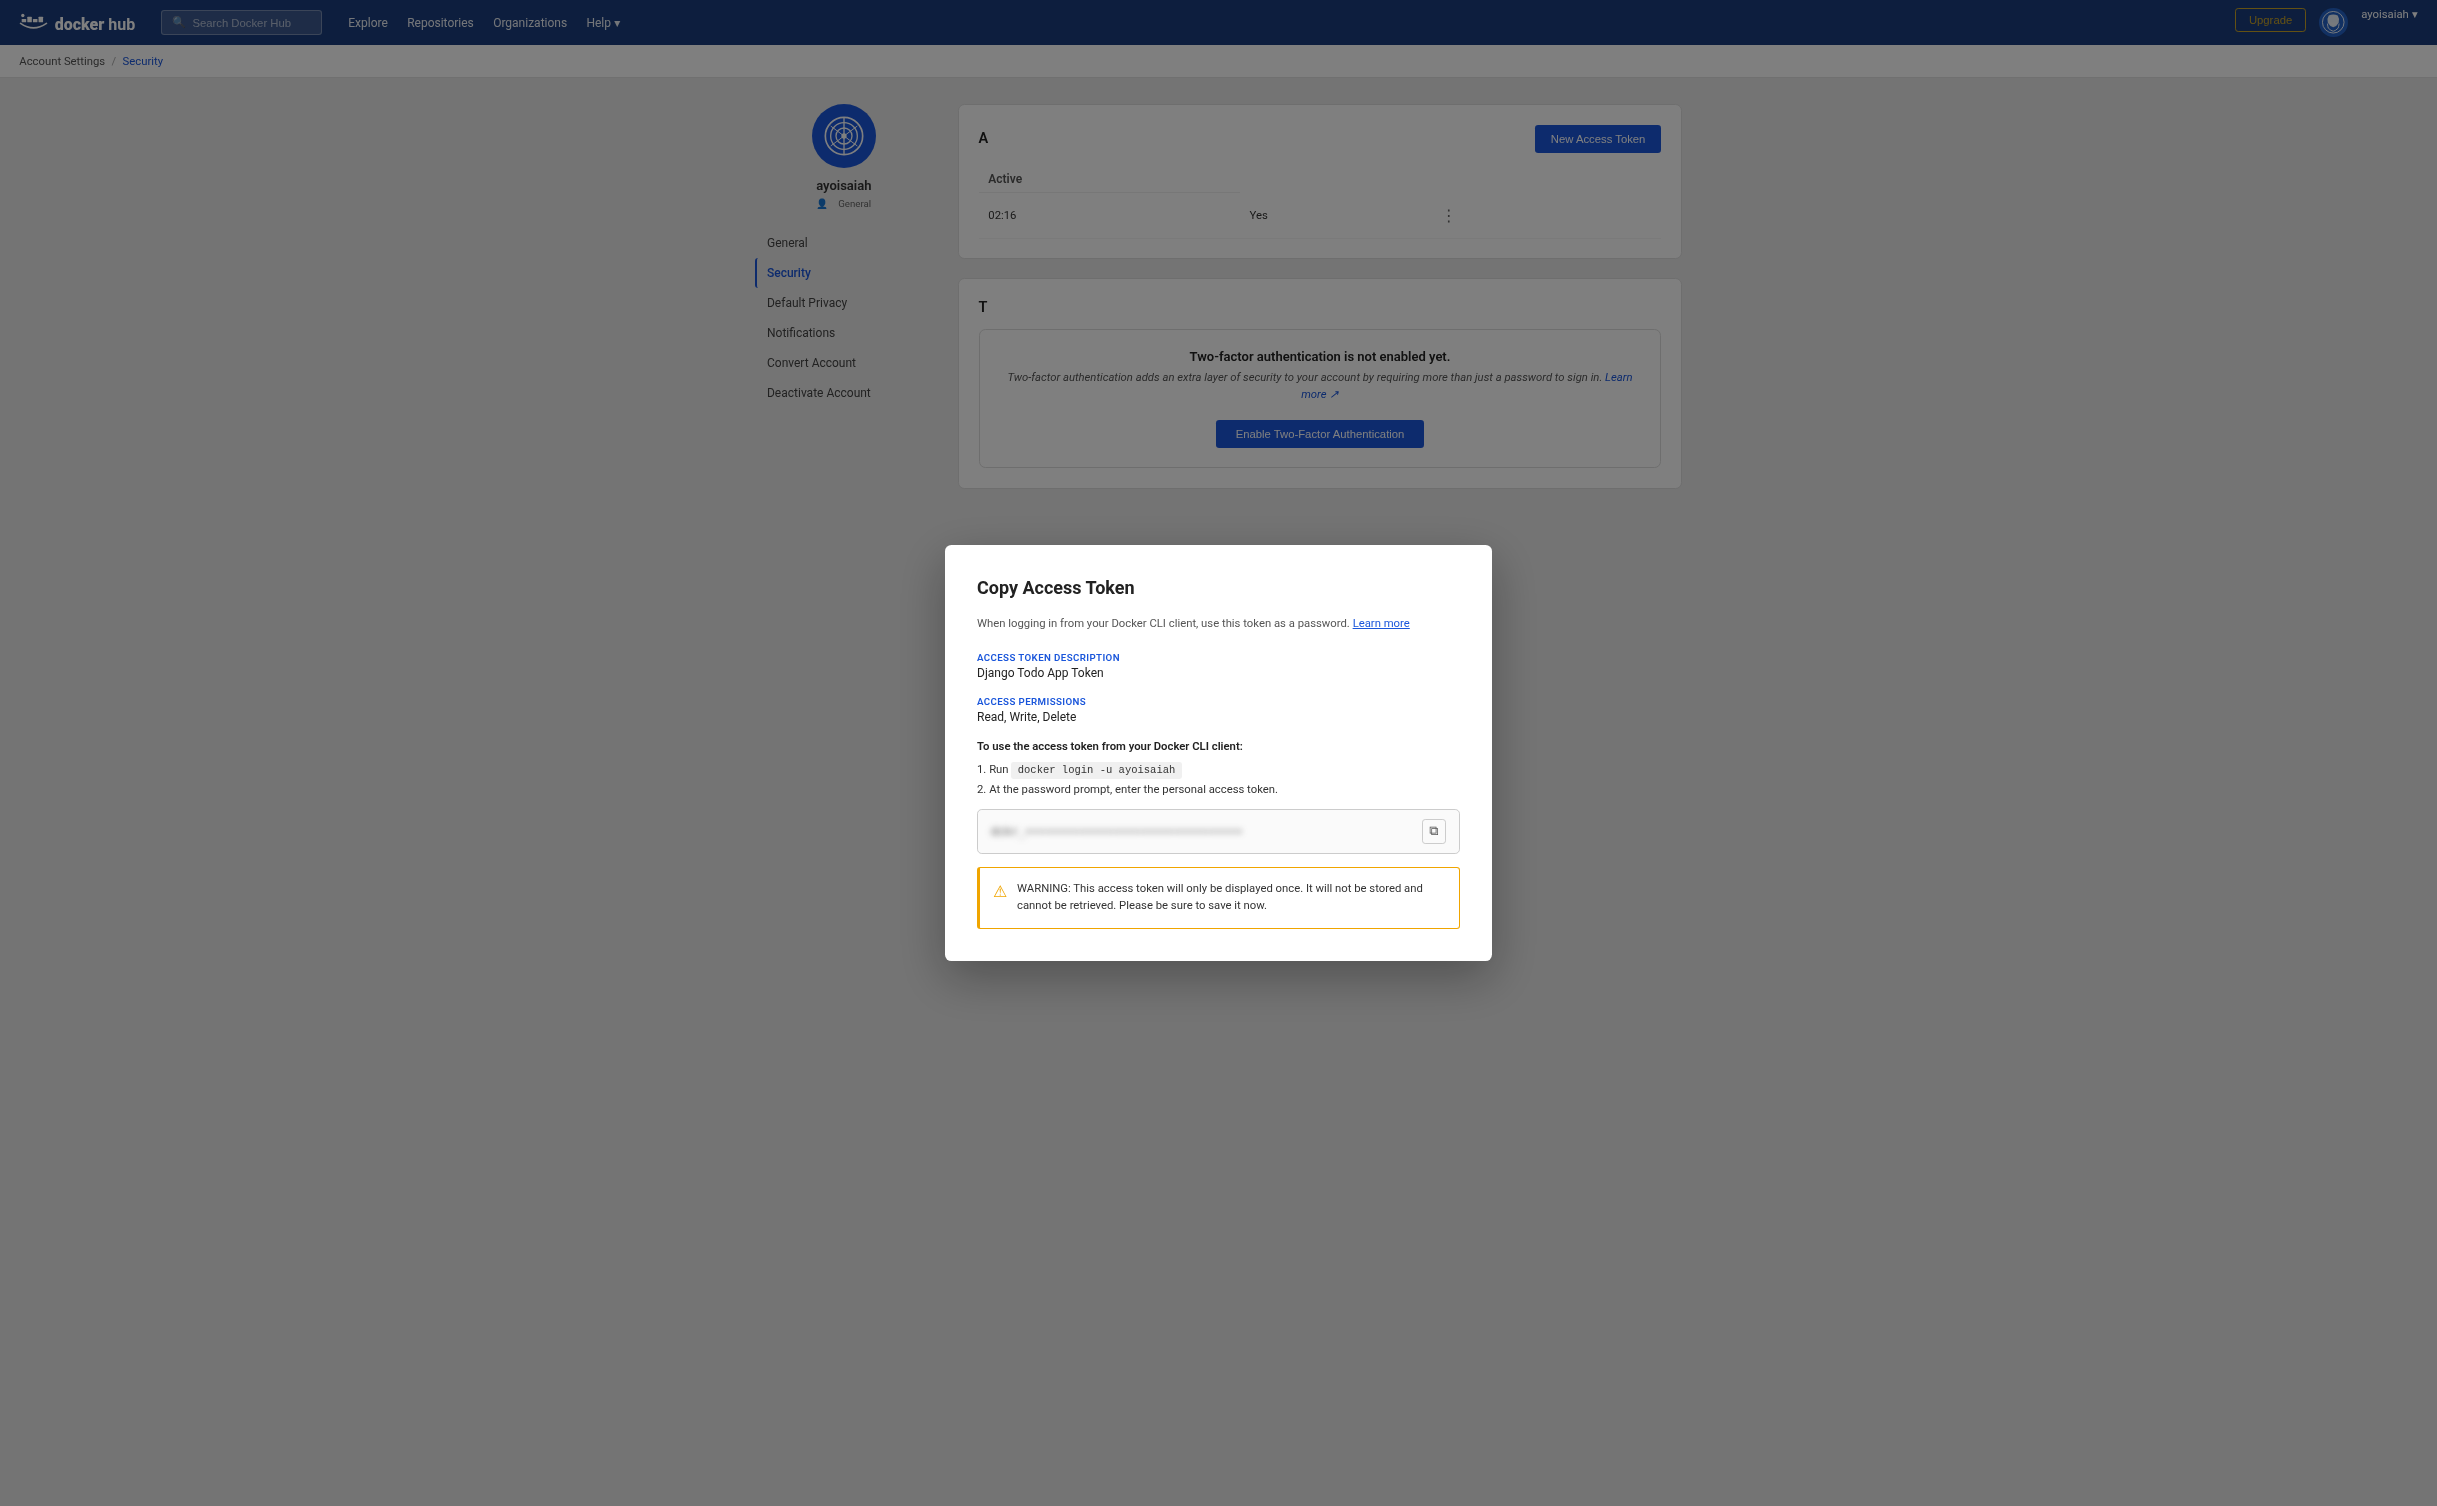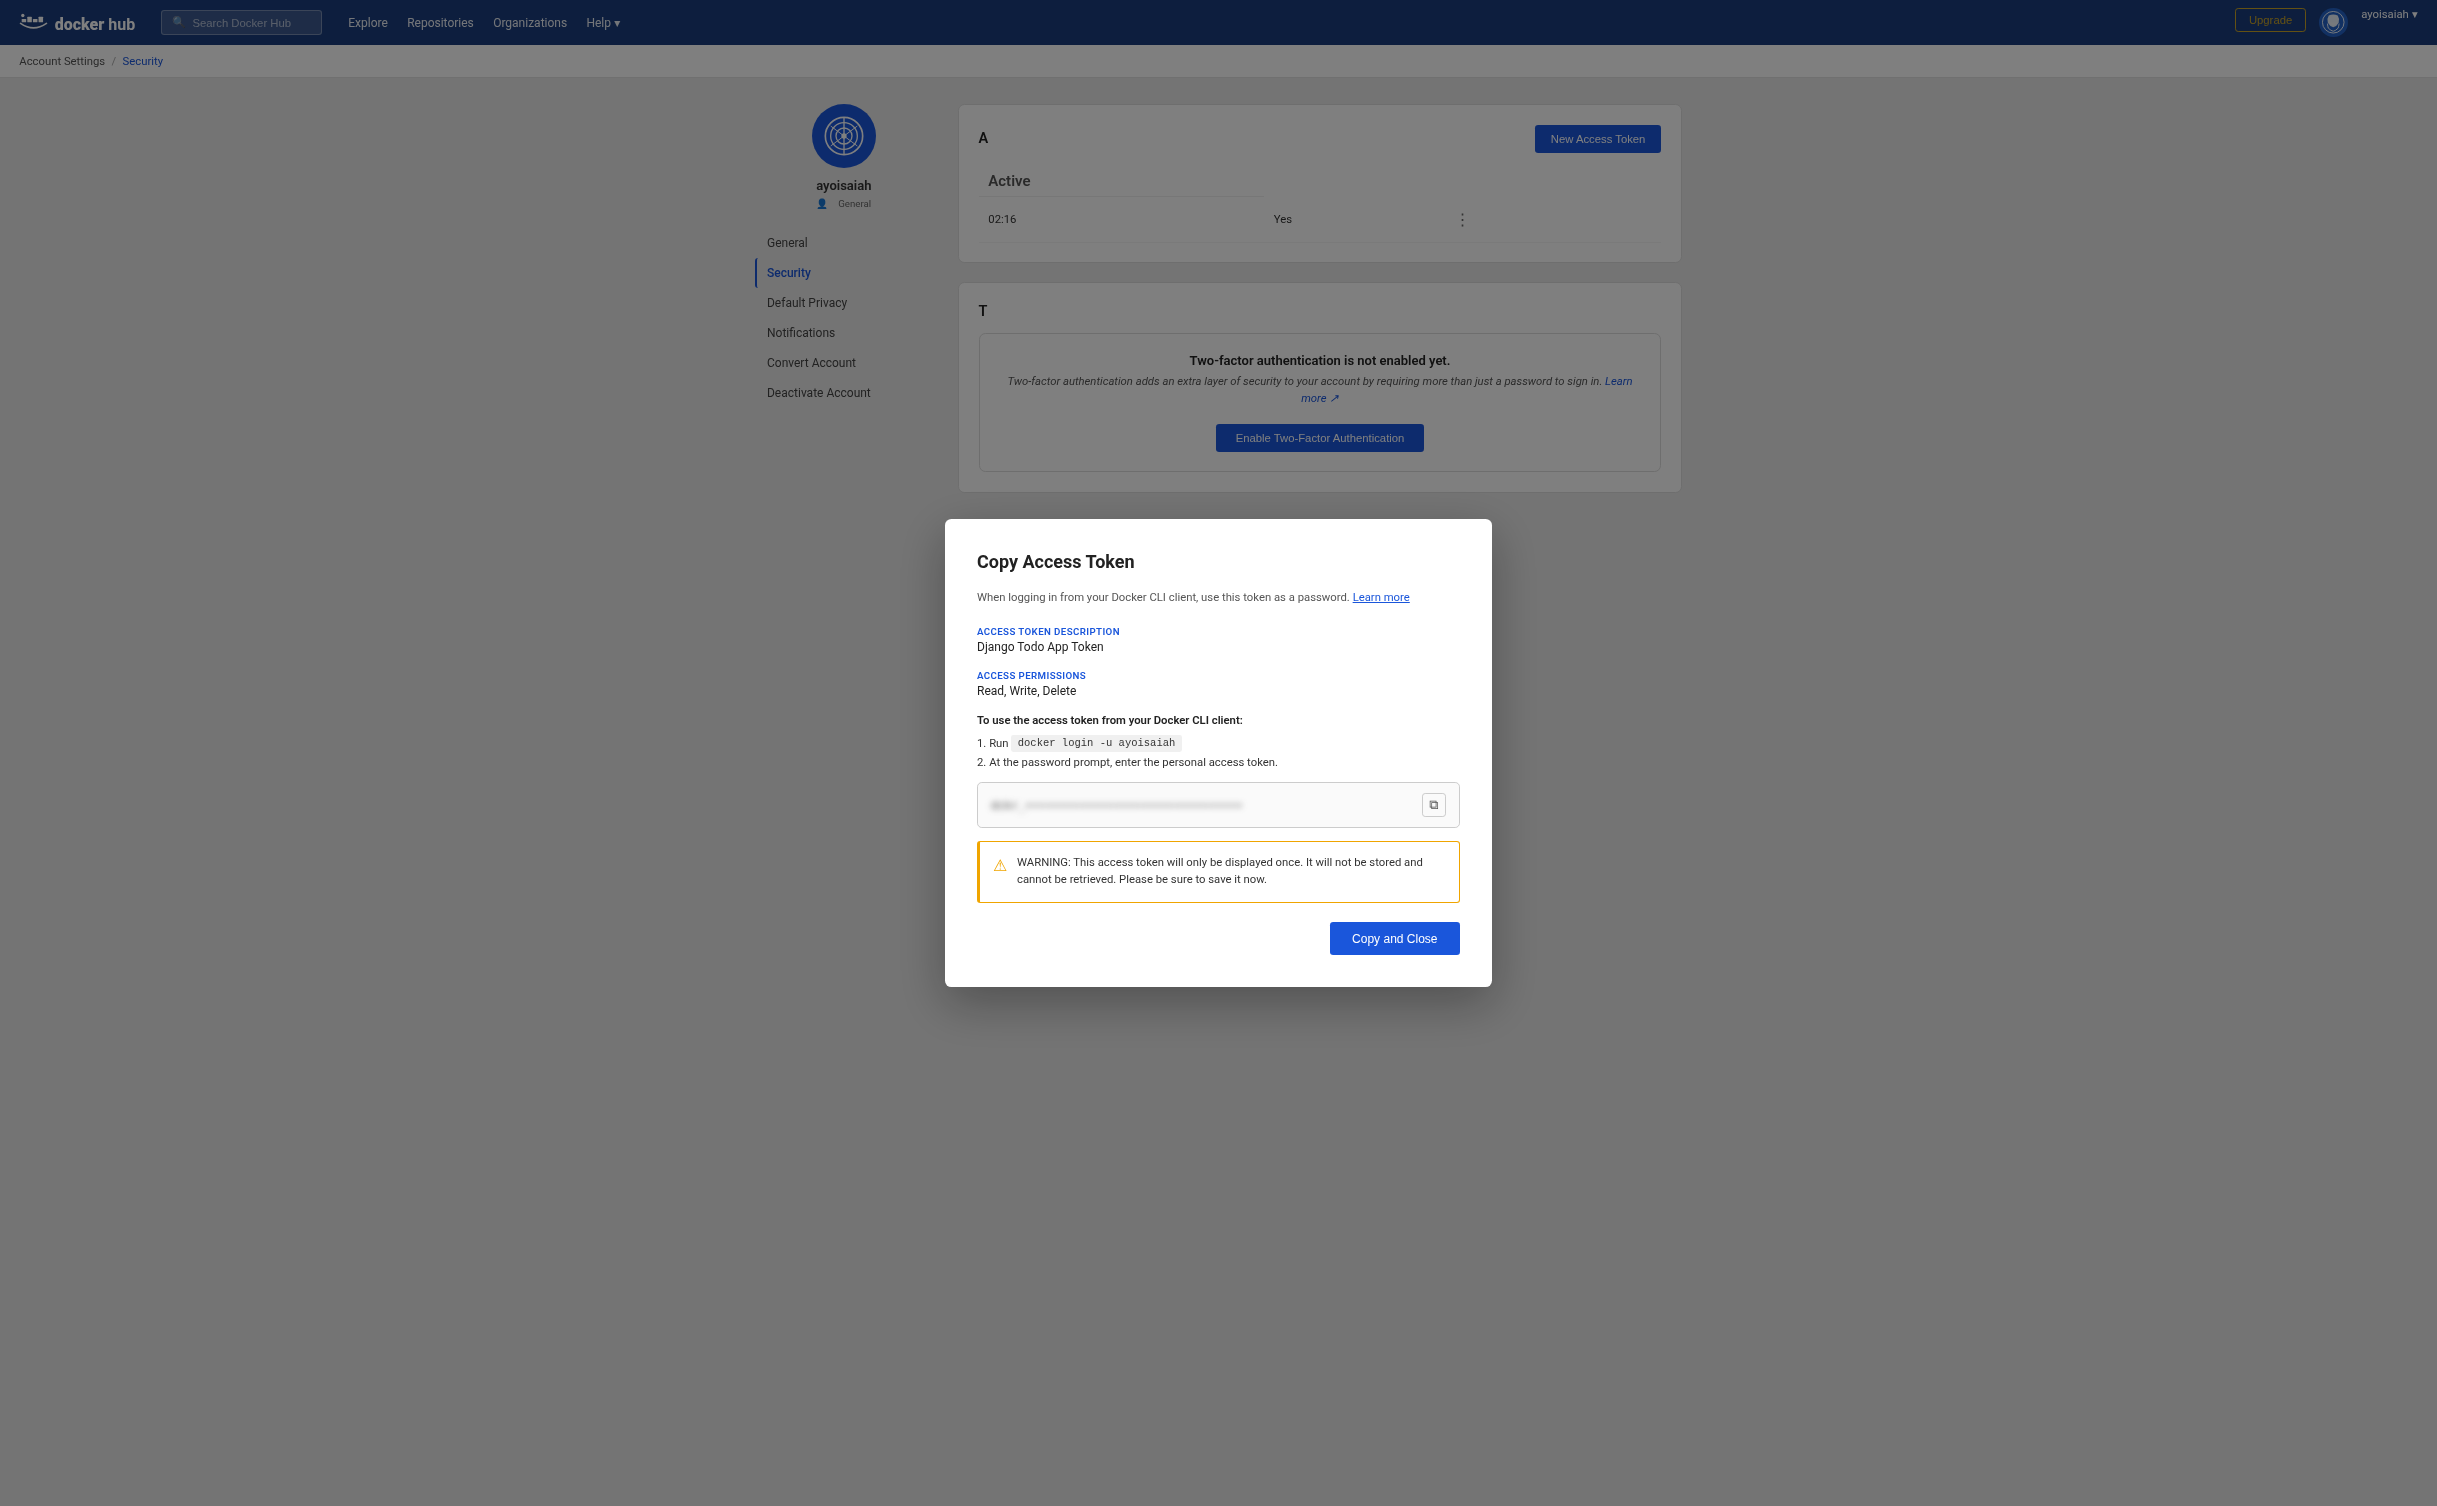--- a/index.html
+++ b/index.html
@@ -206,21 +206,21 @@
       font-size: 11.3px;
       font-weight: 500;
       cursor: pointer;
     }
     .token-table {
       width: 100%;
       border-collapse: collapse;
     }
     .token-table th {
       text-align: left;
-      font-size: 15px;
+      font-size: 12px;
       font-weight: 600;
       color: #555;
       padding: 6.4px 9.7px;
       border-bottom: 0.8px solid #eee;
     }
     .token-table td {
       padding: 9.7px 9.7px;
       font-size: 11.3px;
       color: #333;
       border-bottom: 0.8px solid #f5f5f5;
@@ -543,18 +543,15 @@
       <button class="copy-icon-btn">
         <span>⧉</span>
       </button>
     </div>
 
     <div class="warning-box">
       <span class="warning-icon">⚠</span>
       <span class="warning-text">WARNING: This access token will only be displayed once. It will not be stored and cannot be retrieved. Please be sure to save it now.</span>
     </div>
 
-    <div class="modal-footer">
-      <button class="copy-close-btn">Copy and Close</button>
-    </div>
   </div>
 </div>
 
 
 </body></html>

